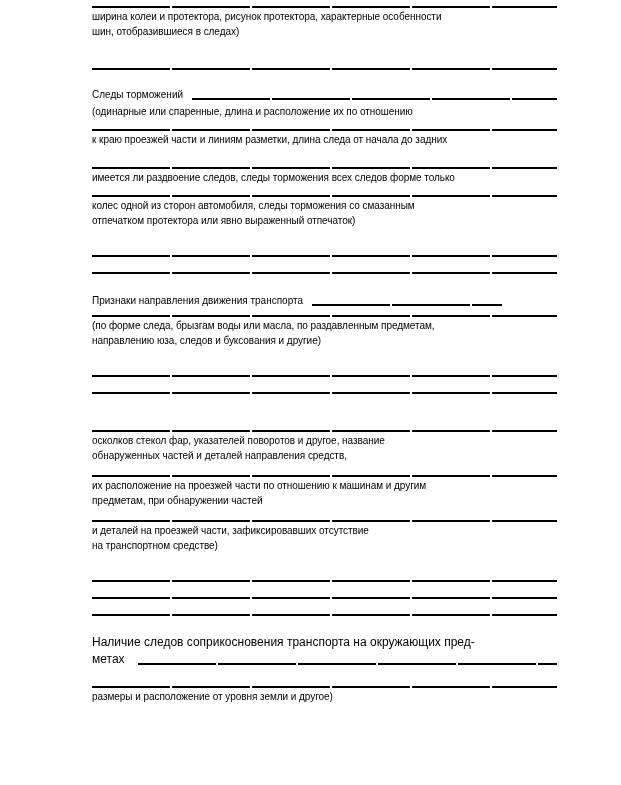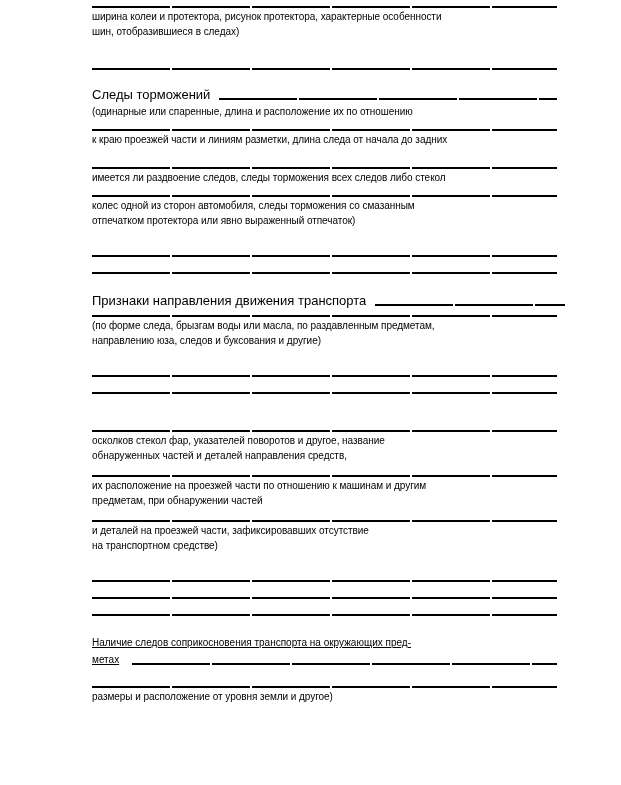--- a/index.html
+++ b/index.html
@@ -49,21 +49,21 @@
   }
 
   
   .blankrow { margin: 0; padding-top: 15px; }
   .blankrow .rule { margin: 0; }
 
   
   .heading {
     display: flex;
     align-items: flex-end;
-    font-size: 13px;
+    font-size: 10px;
     line-height: 17px;
     white-space: nowrap;
   }
   .heading .htext { flex: 0 0 auto; }
   .heading .hfill {
     flex: 1 1 auto;
     height: 2px;
     margin-left: 9px;
     margin-bottom: 3px;
     background: #000;
@@ -71,21 +71,21 @@
         #000 0px, #000 78px, transparent 78px, transparent 80px);
     mask-image: repeating-linear-gradient(to right,
         #000 0px, #000 78px, transparent 78px, transparent 80px);
   }
   
   .heading.stub .hfill { flex: 0 0 26px; }
   
   .heading.medium .hfill { flex: 0 0 190px; }
 
   
-  .heading-wrap { font-size: 10px; line-height: 17px; text-decoration: underline; }
+  .heading-wrap { font-size: 12px; line-height: 17px; }
   .heading-wrap .line2 {
     display: flex;
     align-items: flex-end;
   }
   .heading-wrap .line2 .htext { flex: 0 0 auto; }
   .heading-wrap .line2 .hfill {
     flex: 1 1 auto;
     height: 2px;
     margin-left: 13px;
     margin-bottom: 3px;
@@ -139,21 +139,21 @@
     <div class="caption">к краю проезжей части и линиям разметки, длина следа от начала до задних</div>
   </div>
 
   <div class="sp10"></div>
 
 
   <div class="sp10"></div>
 
   <div class="block">
     <div class="rule"></div>
-    <div class="caption">имеется ли раздвоение следов, следы торможения всех следов либо стекол</div>
+    <div class="caption">имеется ли раздвоение следов, следы торможения всех следов форме только</div>
   </div>
 
   <div class="sp10"></div>
 
   <div class="block">
     <div class="rule"></div>
     <div class="caption">колес одной из сторон автомобиля, следы торможения со смазанным
 отпечатком протектора или явно выраженный отпечаток)</div>
   </div>
 

